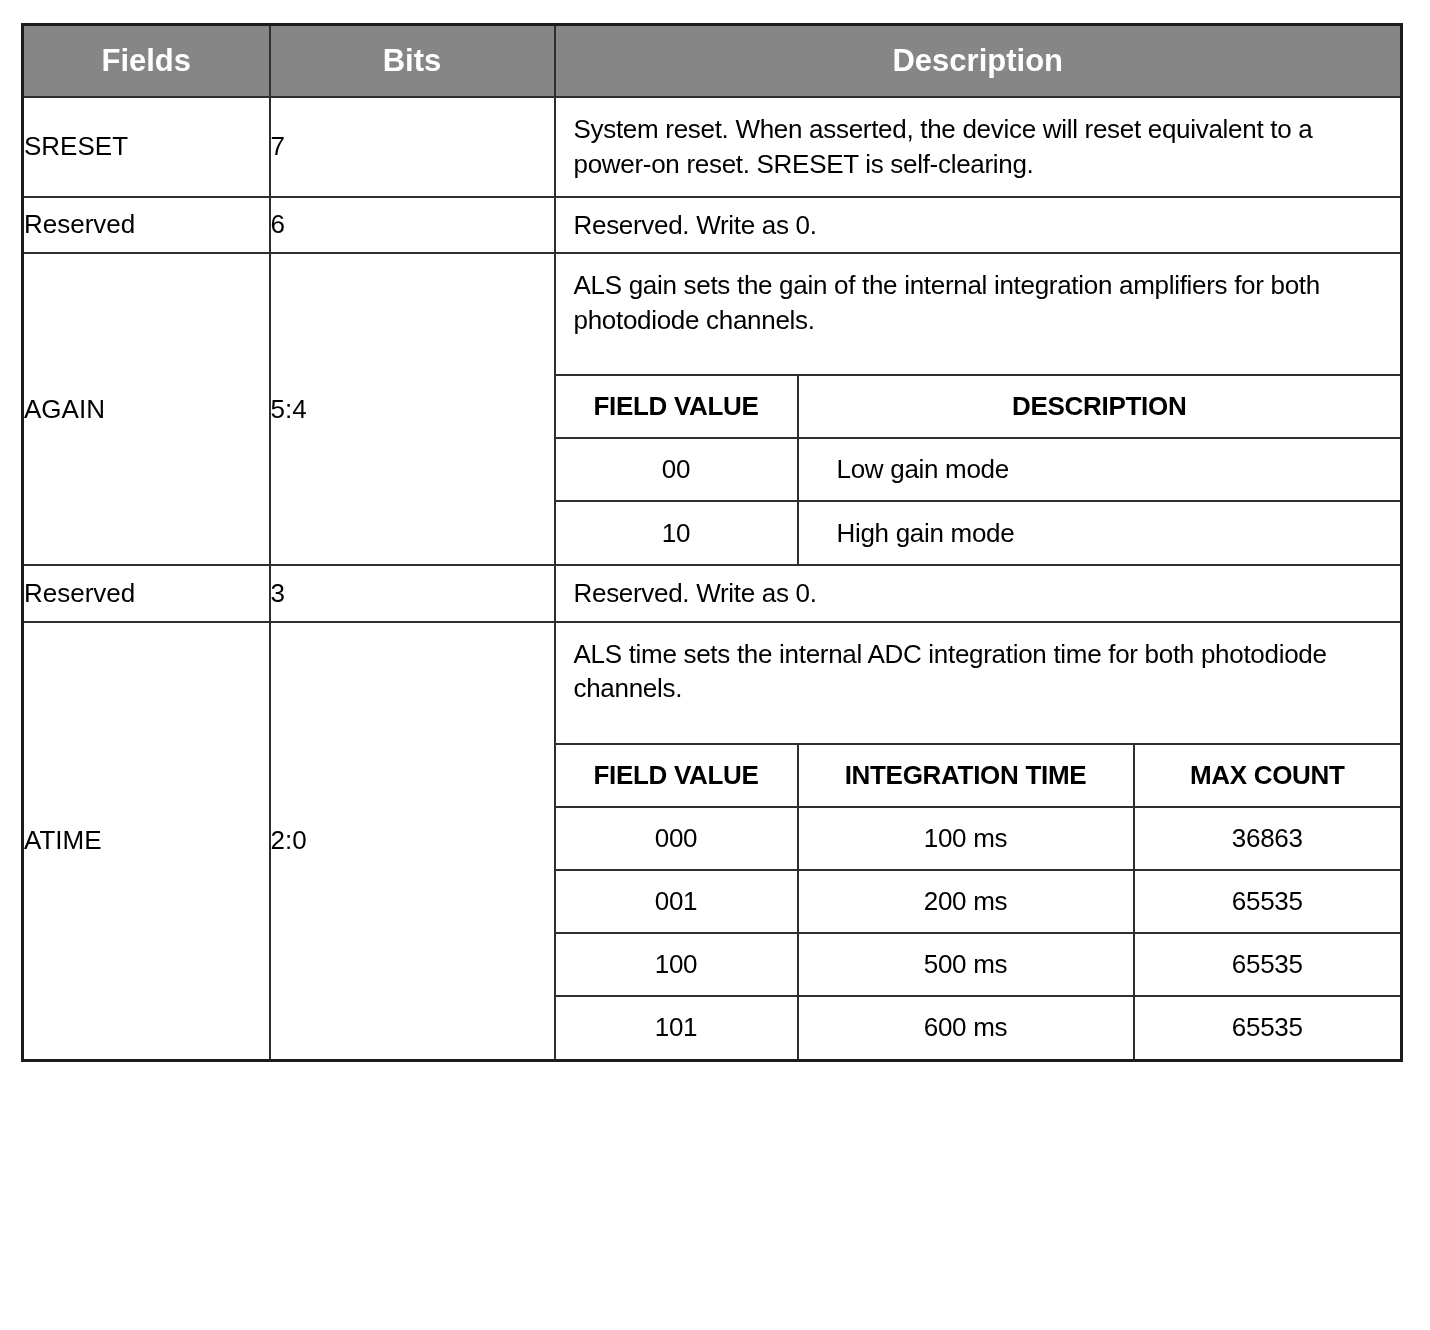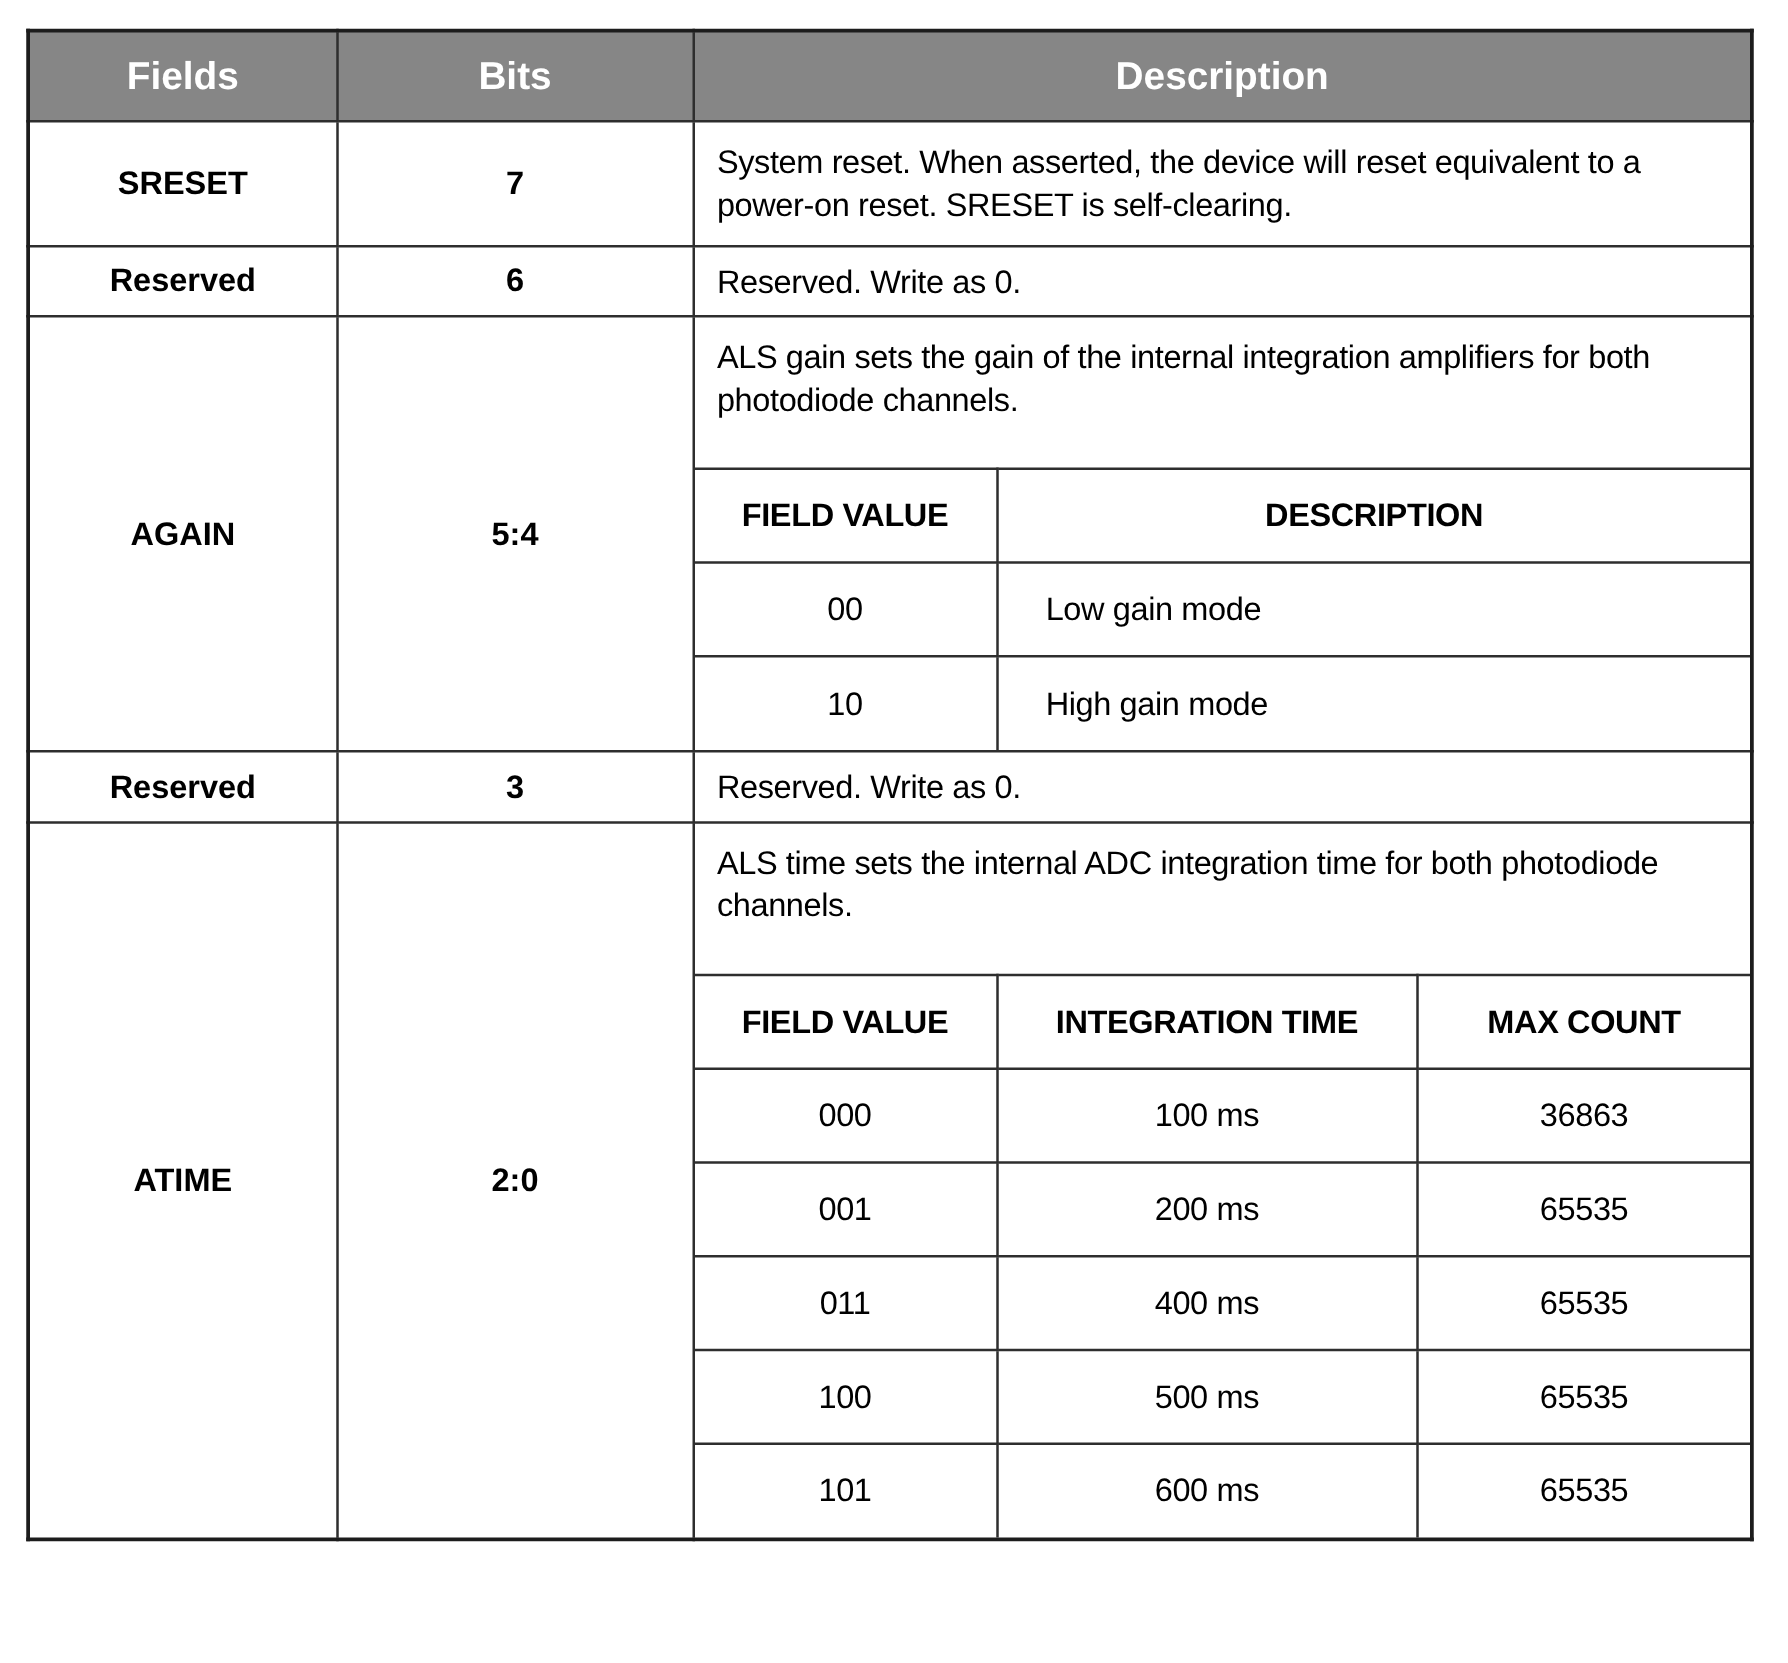--- a/index.html
+++ b/index.html
@@ -45,24 +45,23 @@
     height: 72px;
     background: var(--header-bg);
     color: var(--header-text);
     font-weight: bold;
     font-size: 31px;
     text-align: center;
     vertical-align: middle;
     margin-top: 28px;
   }
   td.cell-field, td.cell-bits {
-    text-align: center;
-    vertical-align: middle;
-    font-size: 26px;
-    font-weight: bold;
+    text-align: left;
+    vertical-align: middle;
+    font-size: 26px;
   }
   td.cell-desc {
     font-size: 26px;
     vertical-align: middle;
     padding: 10px 10px 10px 18px;
     letter-spacing: -0.3px;
     line-height: 1.33;
     margin-left: 32px;
   }
   tr.row-sreset td { height: 100px; }
@@ -78,21 +77,21 @@
     letter-spacing: -0.3px;
     line-height: 1.33;
   }
   table.sub {
     width: 100%;
     border-collapse: collapse;
     table-layout: fixed;
   }
   table.sub th, table.sub td {
     border: 2px solid var(--border-inner);
-    height: 75px;
+    height: 63px;
     font-size: 26px;
     vertical-align: middle;
     text-align: center;
   }
   table.sub th { font-weight: bold; }
   table.sub tr > *:first-child { border-left: none; }
   table.sub tr > *:last-child  { border-right: none; }
   table.sub tbody tr:last-child > * { border-bottom: none; }
   table.sub col.sc1 { width: 242px; }
   table.sub.sub-atime col.sc2 { width: 336px; }
@@ -192,25 +191,20 @@
                   <td>000</td>
                   <td>100 ms</td>
                   <td>36863</td>
                 </tr>
                 <tr>
                   <td>001</td>
                   <td>200 ms</td>
                   <td>65535</td>
                 </tr>
                 <tr>
-                  <td>011</td>
-                  <td>400 ms</td>
-                  <td>65535</td>
-                </tr>
-                <tr>
                   <td>100</td>
                   <td>500 ms</td>
                   <td>65535</td>
                 </tr>
                 <tr>
                   <td>101</td>
                   <td>600 ms</td>
                   <td>65535</td>
                 </tr>
               </tbody>

